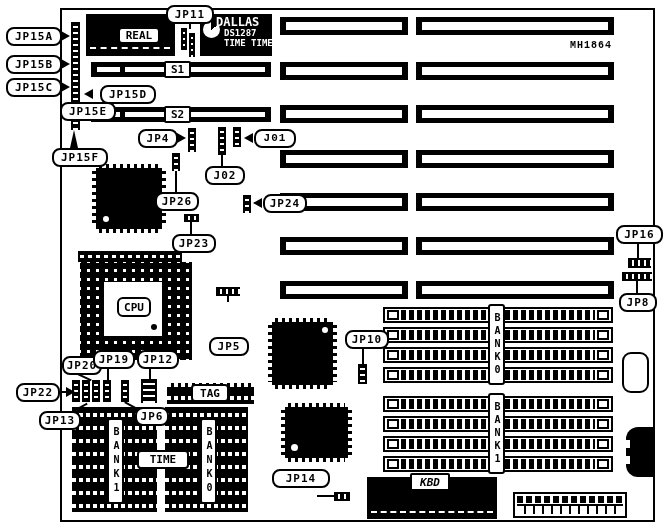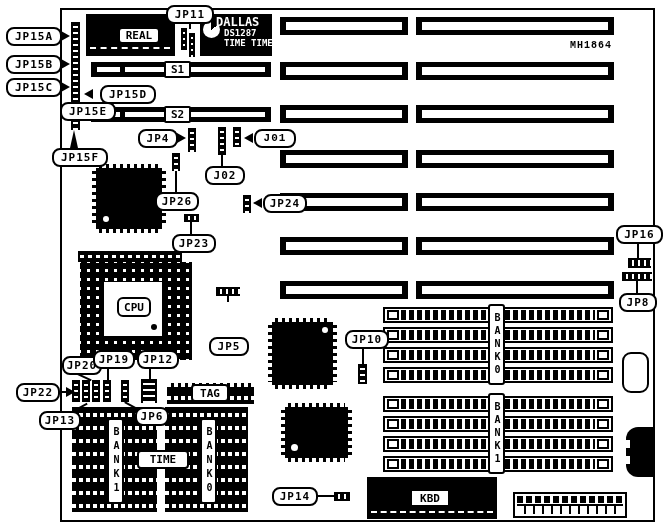--- a/index.html
+++ b/index.html
@@ -275,27 +275,27 @@
   <div class="jh" style="left:622px;top:272px;width:30px;height:9px;"></div>
   <div class="lead" style="left:636px;top:281px;width:2px;height:12px;"></div>
   <div class="co" style="left:619px;top:293px;width:38px;">JP8</div>
 
   <div class="battery" style="left:622px;top:352px;width:27px;height:41px;"></div>
 
   <div class="din" style="left:626px;top:427px;width:29px;height:50px;"></div>
   <div class="dot-w" style="left:624px;top:440px;width:6px;height:8px;border-radius:0;"></div>
   <div class="dot-w" style="left:624px;top:456px;width:6px;height:8px;border-radius:0;"></div>
 
-  <div class="co" style="left:272px;top:487px;width:46px;">JP14</div>
+  <div class="co" style="left:272px;top:469px;width:58px;">JP14</div>
   <div class="lead" style="left:317px;top:495px;width:17px;height:2px;"></div>
   <div class="jh" style="left:334px;top:492px;width:16px;height:9px;"></div>
 
   <div class="blk" style="left:367px;top:477px;width:130px;height:42px;"></div>
   <div class="dash-w" style="left:371px;top:511px;width:122px;"></div>
-  <div class="lbl" style="left:410px;top:489px;width:40px;height:18px;border-radius:2px;">KBD</div>
+  <div class="lbl" style="left:410px;top:473px;width:40px;height:18px;border-radius:2px;font-style:italic;">KBD</div>
 
   <div class="pwr" style="left:513px;top:492px;width:114px;height:26px;">
     <div class="r1"></div>
     <div class="r2"></div>
     <div class="r3"></div>
   </div>
 
 </div>
 
 </body></html>

